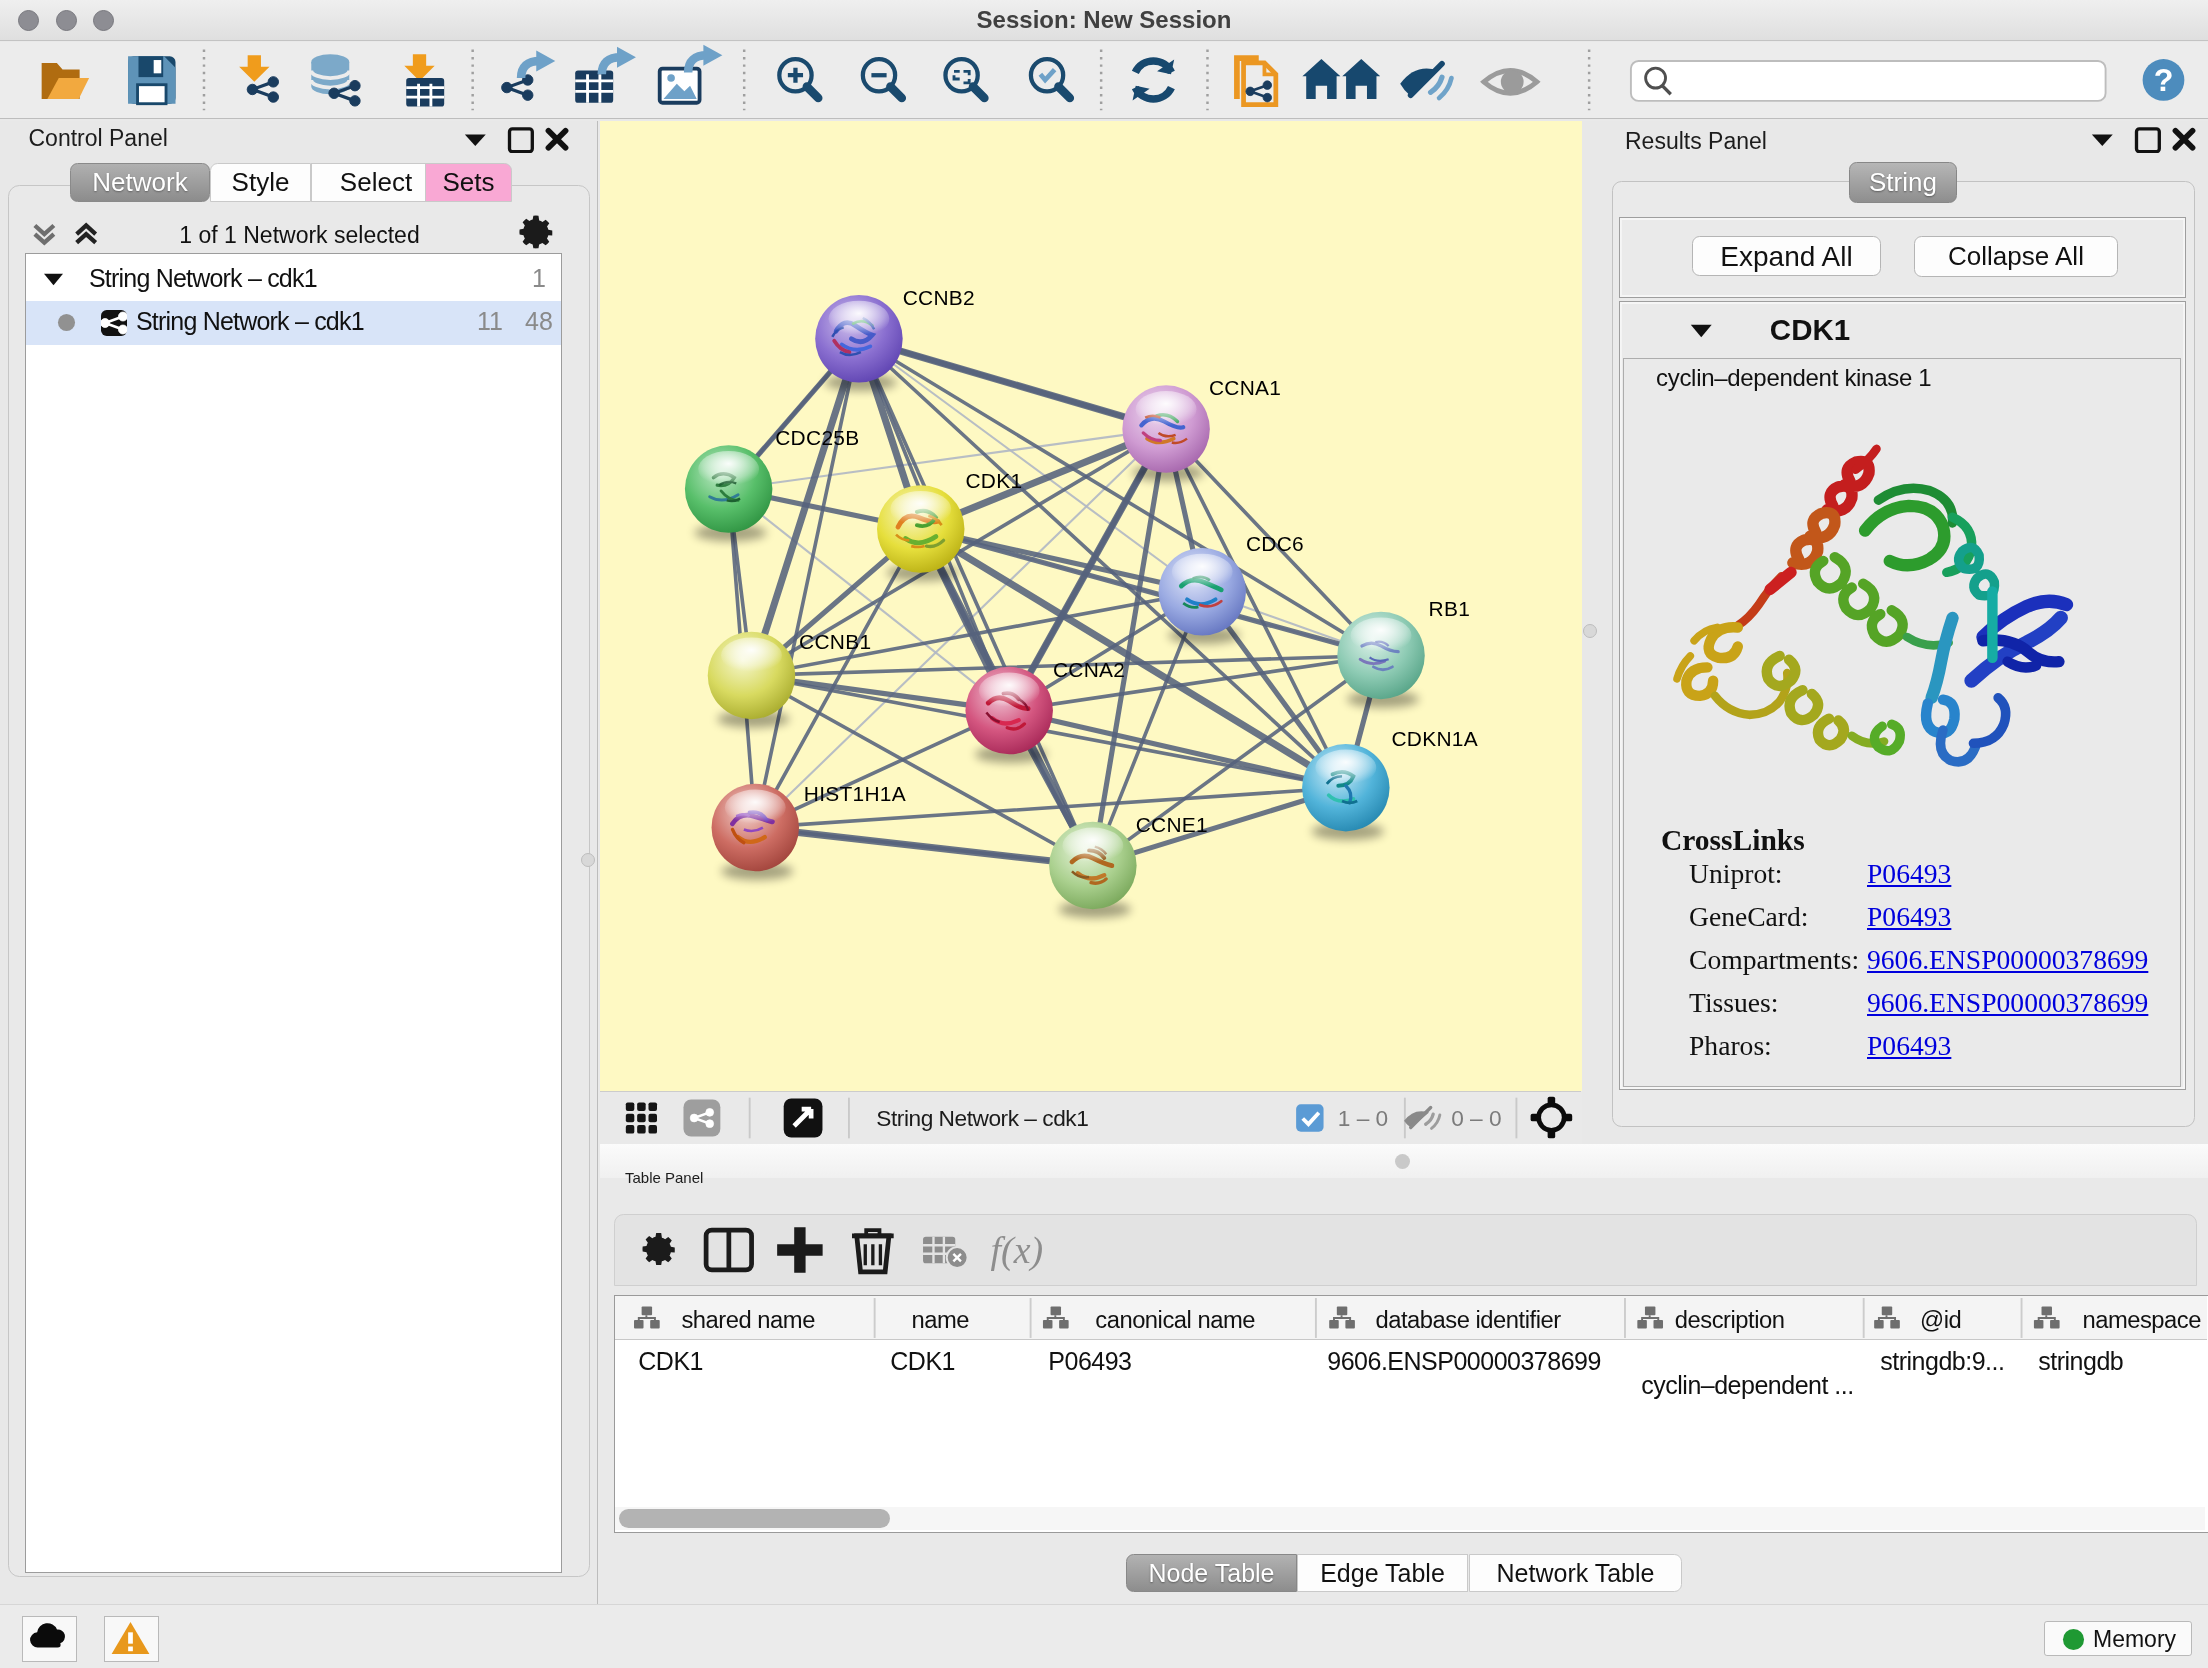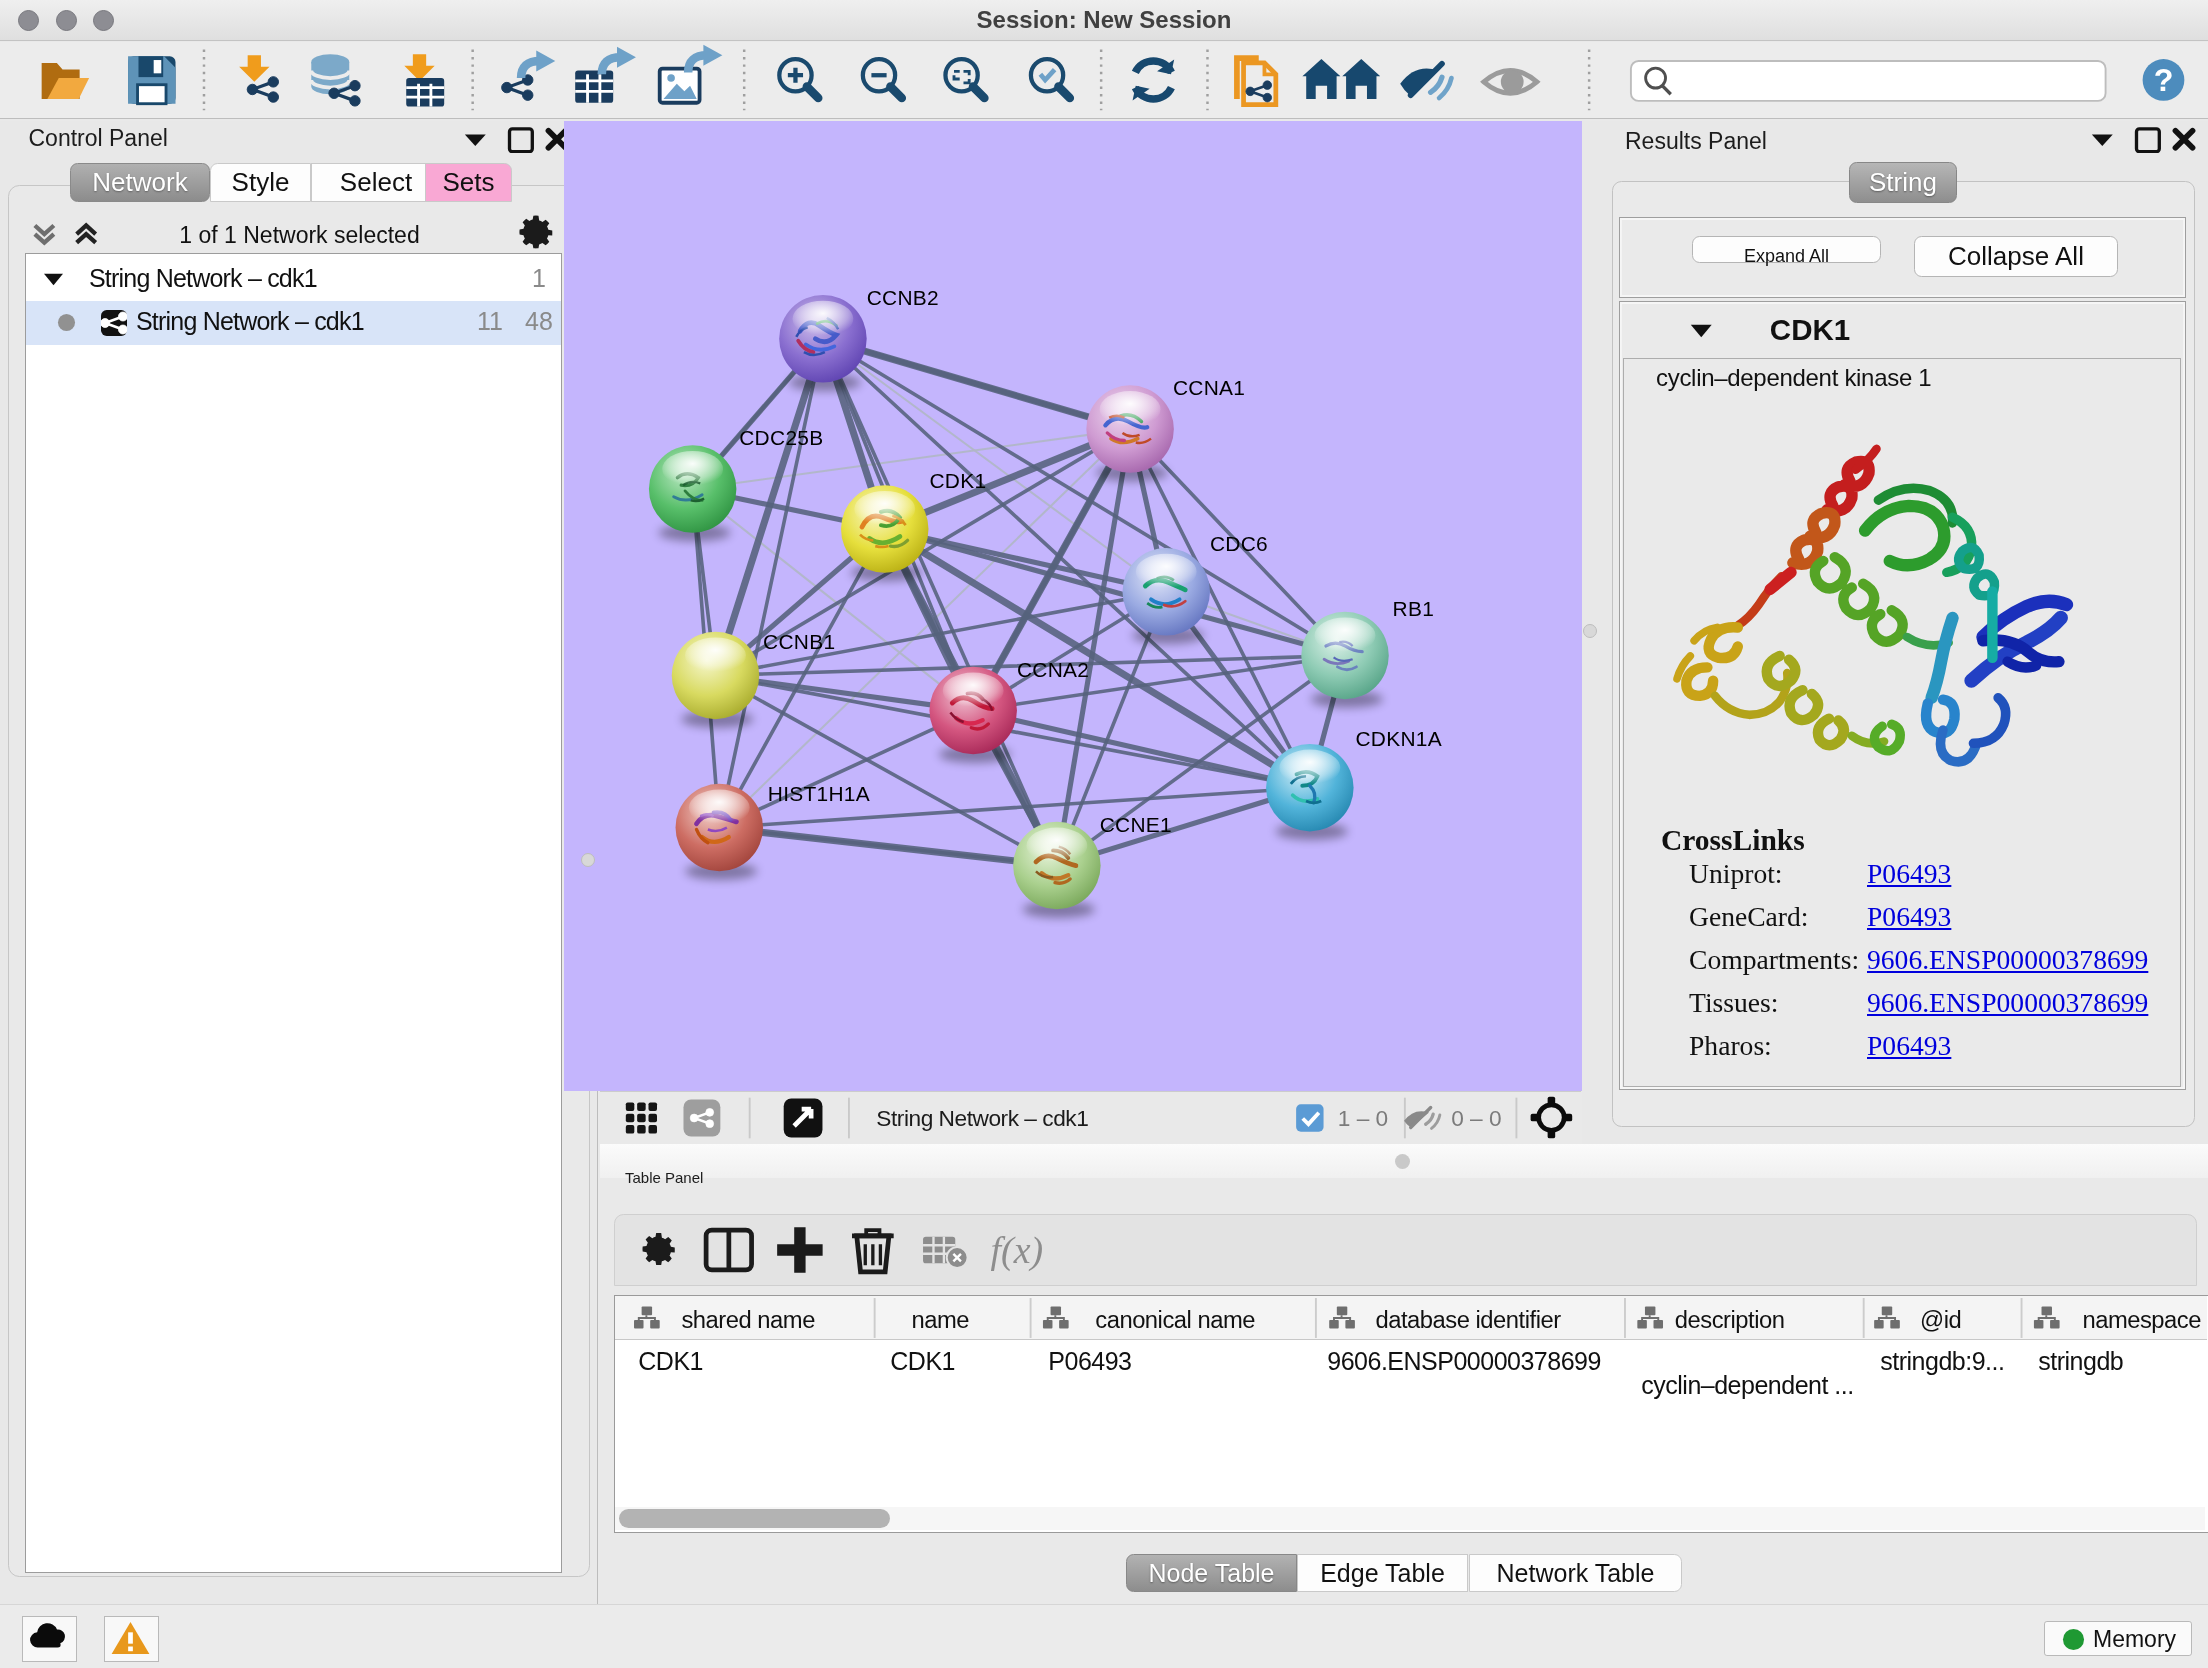--- a/index.html
+++ b/index.html
@@ -233,21 +233,21 @@
             </g>
           </svg>
       </div>
       <div class="abs" style="left:110px;top:5.7px;font-size:25px;letter-spacing:-0.8px;color:#111;">String Network – cdk1</div>
       <div class="abs" style="left:451px;top:5.7px;font-size:25px;color:#8a8a8a;">11</div>
       <div class="abs" style="left:499px;top:5.7px;font-size:25px;color:#8a8a8a;">48</div>
     </div>
   </div>
 </div>
 
-<div class="abs" style="left:564px;top:121px;width:1118px;height:970px;background:#c4b5fd;overflow:hidden;">
+<div class="abs" style="left:600px;top:121px;width:1118px;height:970px;background:#fef9c3;overflow:hidden;">
 <svg width="981" height="970" viewBox="0 0 1031 1020">
   <defs>
     <filter id="blur5" x="-50%" y="-50%" width="200%" height="200%">
           <feGaussianBlur stdDeviation="5"></feGaussianBlur>
         </filter>
     <radialGradient id="hl" cx="50%" cy="35%" r="60%">
       <stop offset="0%" stop-color="#ffffff" stop-opacity="0.95"></stop>
       <stop offset="70%" stop-color="#ffffff" stop-opacity="0.35"></stop>
       <stop offset="100%" stop-color="#ffffff" stop-opacity="0"></stop>
     </radialGradient>
@@ -572,21 +572,21 @@
     <path d="M8 10 L30 10 L19 22 Z" fill="#111"></path>
     <rect x="55" y="4" width="24" height="24" rx="3" fill="none" stroke="#111" stroke-width="3.5"></rect>
     <path d="M96 6 L114 24 M114 6 L96 24" stroke="#111" stroke-width="6" stroke-linecap="round"></path>
   </svg>
 
   <div class="abs" style="left:29.5px;top:60px;width:583px;height:946px;background:#eaeaea;border:1px solid #c2c2c2;border-radius:9.5px;"></div>
 
   <div class="abs" style="left:267px;top:41px;width:108px;height:41px;background:linear-gradient(#b6b6b6,#8e8e8e);border:1px solid #878787;border-radius:7.6px;color:#fff;font-size:26px;text-align:center;line-height:39px;text-shadow:0 1px 1.9px rgba(0,0,0,.4);">String</div>
 
   <div class="abs" style="left:37px;top:96px;width:567px;height:81px;border:1px solid #9e9e9e;box-shadow:inset 0 0 0 1.9px #f6f6f6;"></div>
-  <div class="abs" style="left:110px;top:115px;width:189px;height:27px;background:#fdfdfd;border:1px solid #b5b5b5;border-radius:7.6px;font-size:18px;color:#111;text-align:center;line-height:39px;">Expand All</div>
+  <div class="abs" style="left:110px;top:115px;width:189px;height:40px;background:#fdfdfd;border:1px solid #b5b5b5;border-radius:7.6px;font-size:28px;color:#111;text-align:center;line-height:39px;">Expand All</div>
   <div class="abs" style="left:332px;top:115px;width:204px;height:41px;background:#fdfdfd;border:1px solid #b5b5b5;border-radius:7.6px;font-size:26px;color:#111;text-align:center;line-height:39px;">Collapse All</div>
 
   <div class="abs" style="left:37px;top:180px;width:567px;height:789px;border:1px solid #9e9e9e;box-shadow:inset 0 0 0 1.9px #f6f6f6;"></div>
   <svg class="abs" style="left:105px;top:198px;" width="28.5" height="23" viewBox="0 0 30 24">
       <path d="M4 6 L26 6 L15 19 Z" fill="#111"></path>
     </svg>
   <div class="abs" style="left:133px;top:192px;width:190px;text-align:center;font-size:29.5px;font-weight:bold;color:#111;">CDK1</div>
 
   <div class="abs" style="left:41px;top:237px;width:558px;height:729px;border:1px solid #adadad;"></div>
   <div class="abs" style="left:74px;top:243px;font-size:24px;letter-spacing:-0.3px;color:#111;">cyclin–dependent kinase 1</div>

